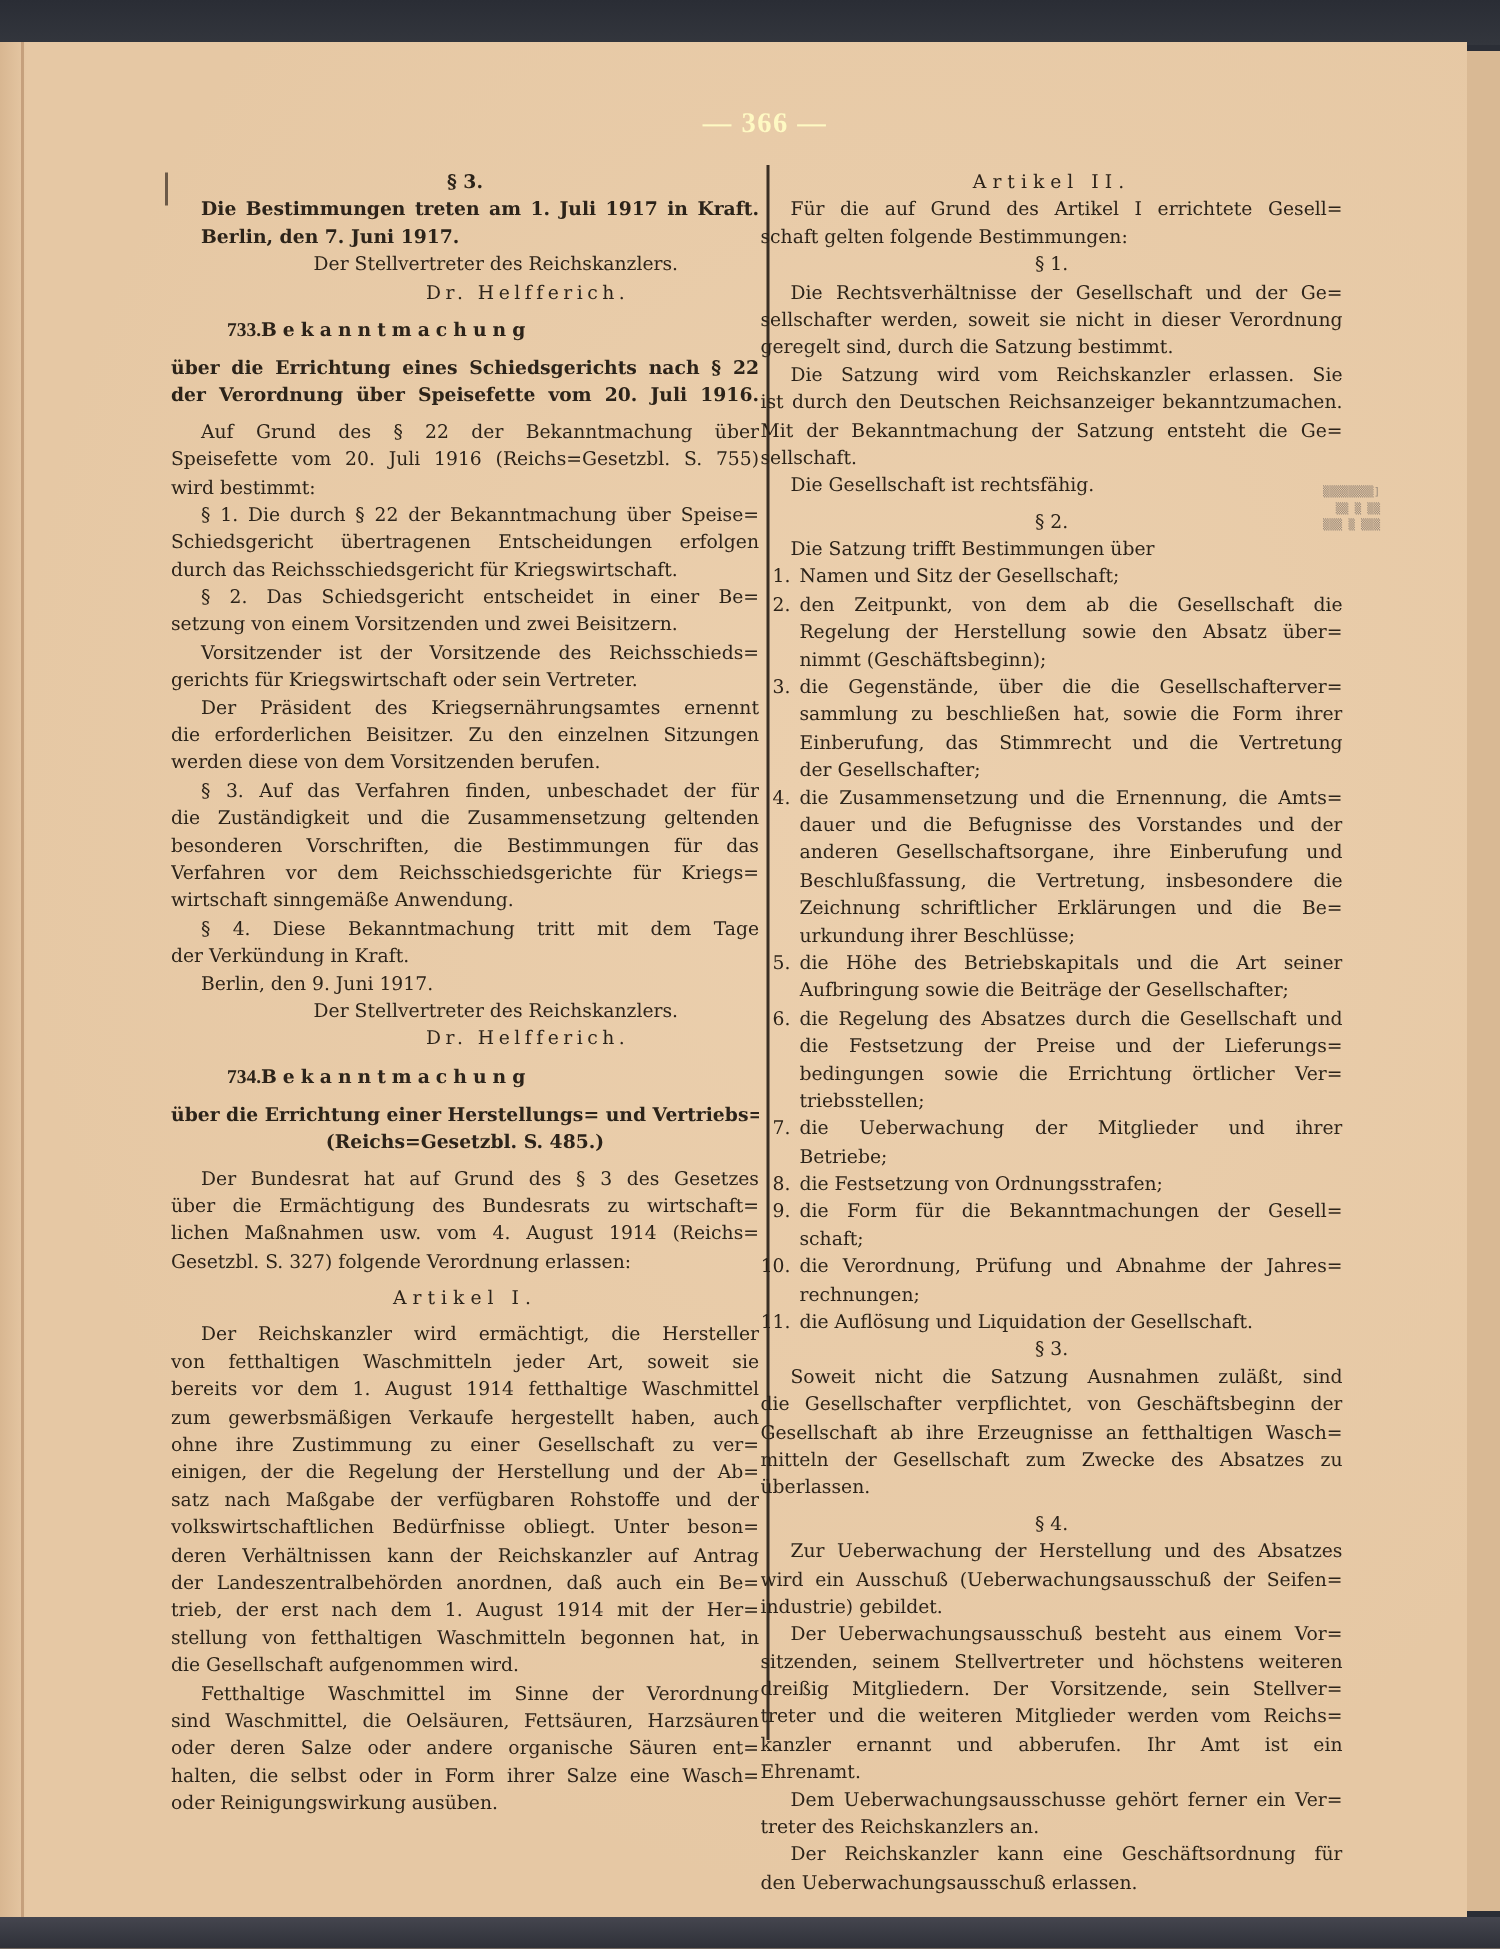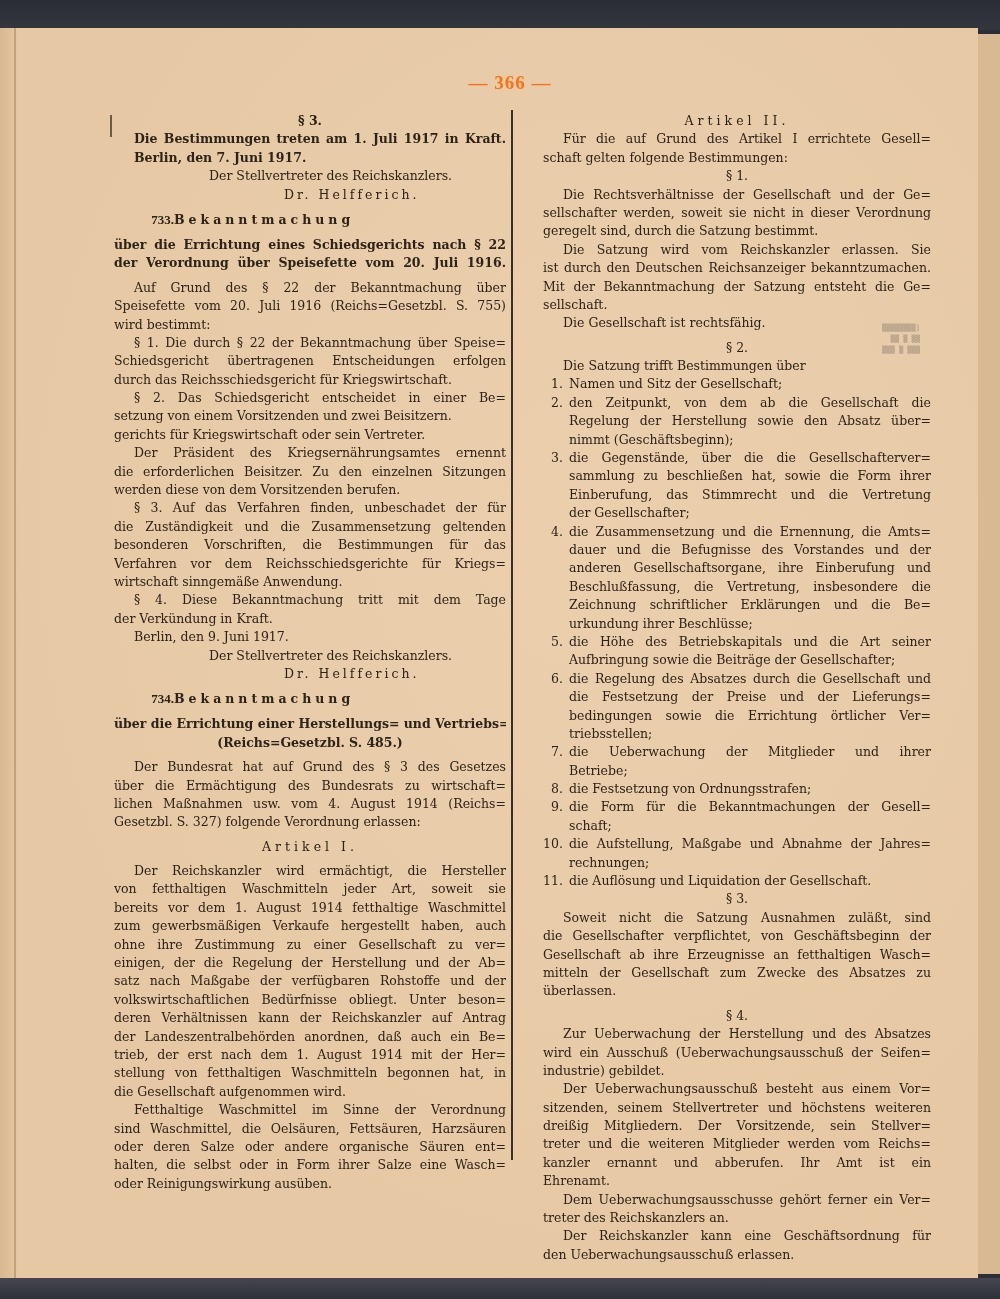--- a/index.html
+++ b/index.html
@@ -28,42 +28,42 @@
     background: #d9b994;
     border-left: 1px solid #c7a37d;
   }
   .page-foldline {
     position: absolute; left: 14px; top: 28px; width: 2px; height: 1252px;
     background: rgba(160,115,80,0.45);
   }
   .page-number {
     position: absolute; left: 440px; top: 72px; width: 140px; text-align: center;
     font-family: "Liberation Serif", serif; font-weight: bold; font-size: 19px;
-    color: #f97316; letter-spacing: 1px;
+    color: #fef9c3; letter-spacing: 1px;
   }
   .col-rule {
     position: absolute; left: 511px; top: 110px; width: 2px; height: 1050px;
     background: #3a2f24;
   }
   .margin-mark {
     position: absolute; left: 110px; top: 115px; width: 2px; height: 22px; background: #6c5a48;
   }
   .stamp {
     position: absolute; left: 820px; top: 323px; width: 100px; height: 38px;
     font-family: "DejaVu Sans Mono", monospace; font-size: 7px; color: #9a8a7a;
     line-height: 11px; text-align: right;
   }
   .col {
     position: absolute; top: 112px;
     color: #2c2319;
     font-family: "DejaVu Serif", serif;
     font-size: 12.5px;
   }
   .col.left { left: 114px; width: 392px; }
-  .col.right { left: 543px; width: 388px; }
+  .col.right { left: 507px; width: 388px; }
   .ln {
     height: 18.4px; line-height: 18.4px; white-space: nowrap;
     text-align: justify; text-align-last: justify; overflow: hidden;
   }
   .ln.last { text-align-last: left; }
   .ln.center { text-align: center; text-align-last: center; }
   .ln.indent { padding-left: 20px; }
   .ln.sig1 { padding-left: 95px; text-align-last: left; }
   .ln.sig2 { padding-left: 170px; text-align-last: left; letter-spacing: 3px; }
   .ln.bold { font-weight: bold; }
@@ -123,20 +123,21 @@
         <div>
           <div class="ln  indent">§ 1. Die durch § 22 der Bekanntmachung über Speise=</div>
           <div class="ln ">Schiedsgericht übertragenen Entscheidungen erfolgen</div>
           <div class="ln  last">durch das Reichsschiedsgericht für Kriegswirtschaft.</div>
         </div>
         <div>
           <div class="ln  indent">§ 2. Das Schiedsgericht entscheidet in einer Be=</div>
           <div class="ln  last">setzung von einem Vorsitzenden und zwei Beisitzern.</div>
         </div>
         <div>
+          <div class="ln  indent">Vorsitzender ist der Vorsitzende des Reichsschieds=</div>
           <div class="ln  last">gerichts für Kriegswirtschaft oder sein Vertreter.</div>
         </div>
         <div>
           <div class="ln  indent">Der Präsident des Kriegsernährungsamtes ernennt</div>
           <div class="ln ">die erforderlichen Beisitzer. Zu den einzelnen Sitzungen</div>
           <div class="ln  last">werden diese von dem Vorsitzenden berufen.</div>
         </div>
         <div>
           <div class="ln  indent">§ 3. Auf das Verfahren finden, unbeschadet der für</div>
           <div class="ln ">die Zuständigkeit und die Zusammensetzung geltenden</div>
@@ -298,21 +299,21 @@
         <div class="item">
           <div class="no" style="height: 18.4px; line-height: 18.4px;">9.</div>
           <div class="body">
             <div class="ln ">die Form für die Bekanntmachungen der Gesell=</div>
             <div class="ln  last">schaft;</div>
           </div>
         </div>
         <div class="item">
           <div class="no" style="height: 18.4px; line-height: 18.4px;">10.</div>
           <div class="body">
-            <div class="ln ">die Aufstellung, Maßgabe und Abnahme der Jahres=</div>
+            <div class="ln ">die Verordnung, Prüfung und Abnahme der Jahres=</div>
             <div class="ln  last">rechnungen;</div>
           </div>
         </div>
         <div class="item">
           <div class="no" style="height: 18.4px; line-height: 18.4px;">11.</div>
           <div class="body">
             <div class="ln  last">die Auflösung und Liquidation der Gesellschaft.</div>
           </div>
         </div>
       </div>

